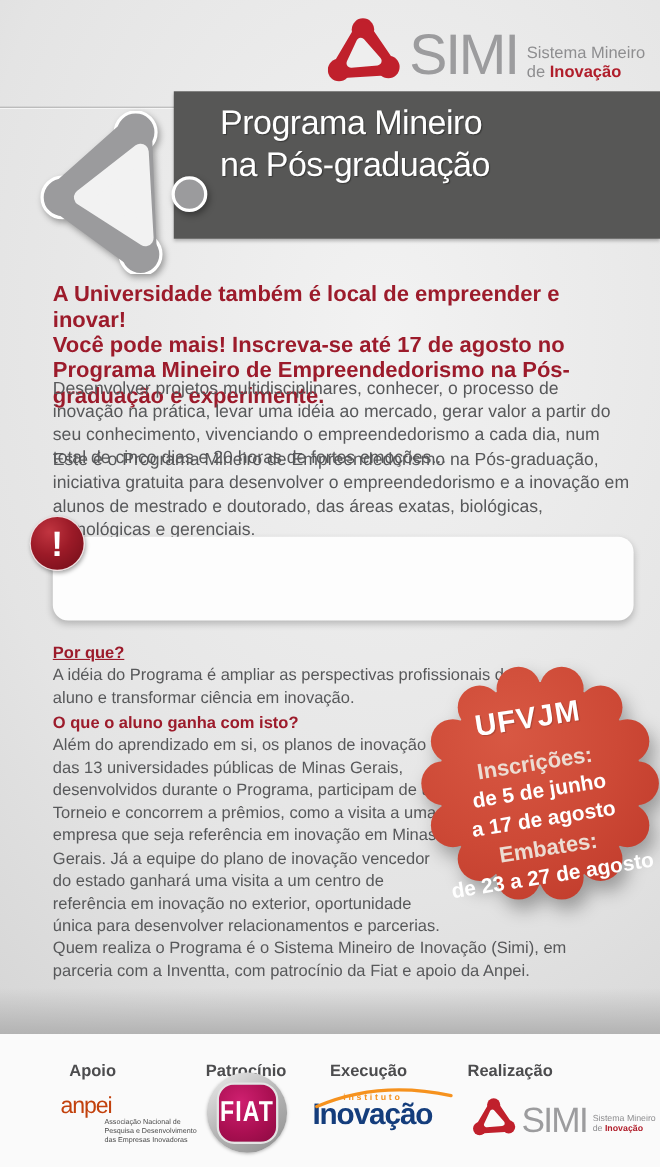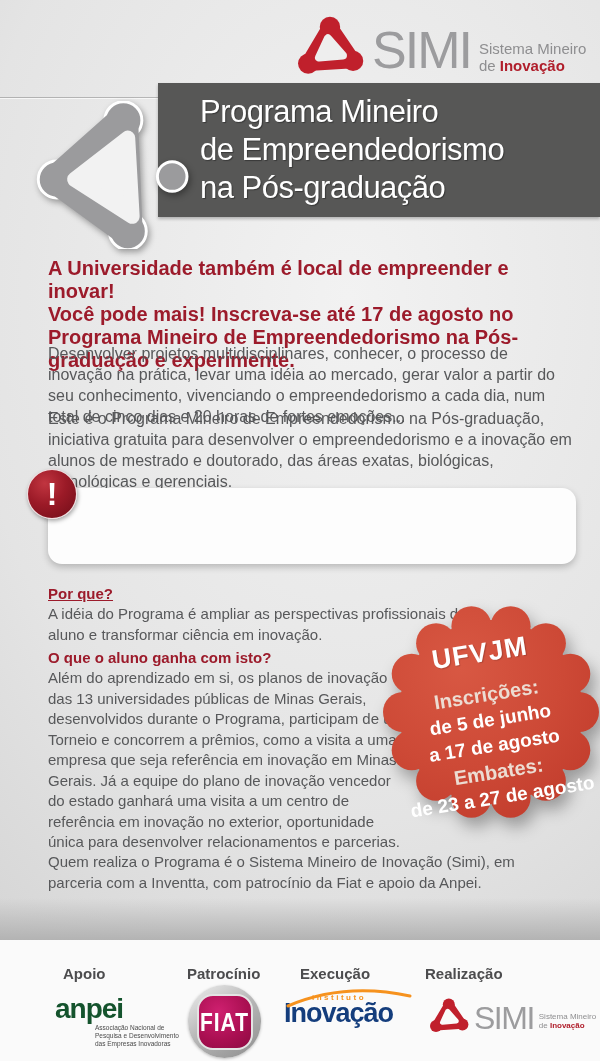--- a/index.html
+++ b/index.html
@@ -61,24 +61,24 @@
   .seal-line { font-size:19px; line-height:26px; }
   .seal-line.muted { color:#ecdcd2; font-size:20px; }
   
   .bottom-shade { position:absolute; left:0; top:898px; width:600px; height:42px;
     background:linear-gradient(#cccccc00, #b3b3b3); }
   .footer { position:absolute; left:0; top:940px; width:600px; height:121px; background:#fafafa; }
   .f-label { position:absolute; top:25px; font-size:15px; font-weight:700; color:#4c4c4e; }
   .lab-apoio { left:63px; } .lab-patrocinio { left:187px; } .lab-execucao { left:300px; } .lab-realizacao { left:425px; }
   
   .anpei { position:absolute; left:55px; top:55px; width:124px; }
-  .anpei-word { font-size:28px; font-weight:700; color:#14532d; letter-spacing:-1px; line-height:1; }
+  .anpei-word { font-size:21px; font-weight:400; color:#c2410c; letter-spacing:-1px; line-height:1; }
   .anpei-tag { margin-left:40px; margin-top:1px; font-size:6.5px; line-height:8px; color:#4a4a4a; }
   
-  .fiat { position:absolute; left:188px; top:45px; width:73px; height:73px; border-radius:50%;
+  .fiat { position:absolute; left:188px; top:35px; width:73px; height:73px; border-radius:50%;
     background:linear-gradient(145deg,#f0f0f0 0%,#b9b9b9 45%,#8d8d8d 100%);
     display:flex; align-items:center; justify-content:center; box-shadow:0 1px 3px rgba(0,0,0,.25); }
   .fiat-inner { width:56px; height:56px; border-radius:16px;
     background:radial-gradient(circle at 38% 30%, #cf2070 0%, #a90f51 60%, #8c0b42 100%);
     border:2px solid #e4e4e4; display:flex; align-items:center; justify-content:center; }
   .fiat-word { color:#fff; font-weight:700; font-size:21px; letter-spacing:1px;
     font-family:"Liberation Sans", sans-serif; transform:scaleY(1.25); }
   
   .inova { position:absolute; left:284px; top:60px; width:130px; }
   .inova svg { position:absolute; left:0; top:-14px; }
@@ -114,21 +114,20 @@
         <div class="l1">Sistema Mineiro</div>
         <div class="l2"><span>de </span><b>Inovação</b></div>
       </div>
     </div>
     <div class="header-rule"></div>
   </div>
 
   <div class="banner">
     <div class="banner-title">
       <div>Programa Mineiro</div>
-      <div>de Empreendedorismo</div>
       <div>na Pós-graduação</div>
     </div>
   </div>
   <svg class="banner-blob" viewBox="0 0 100 100">
     <g fill="#9b9b9d" stroke="#fff" stroke-width="2">
       <circle cx="57" cy="13" r="12.5"></circle>
       <circle cx="12" cy="53" r="12.5"></circle>
       <circle cx="60" cy="88" r="12.5"></circle>
       <circle cx="90" cy="51" r="10"></circle>
     </g>

